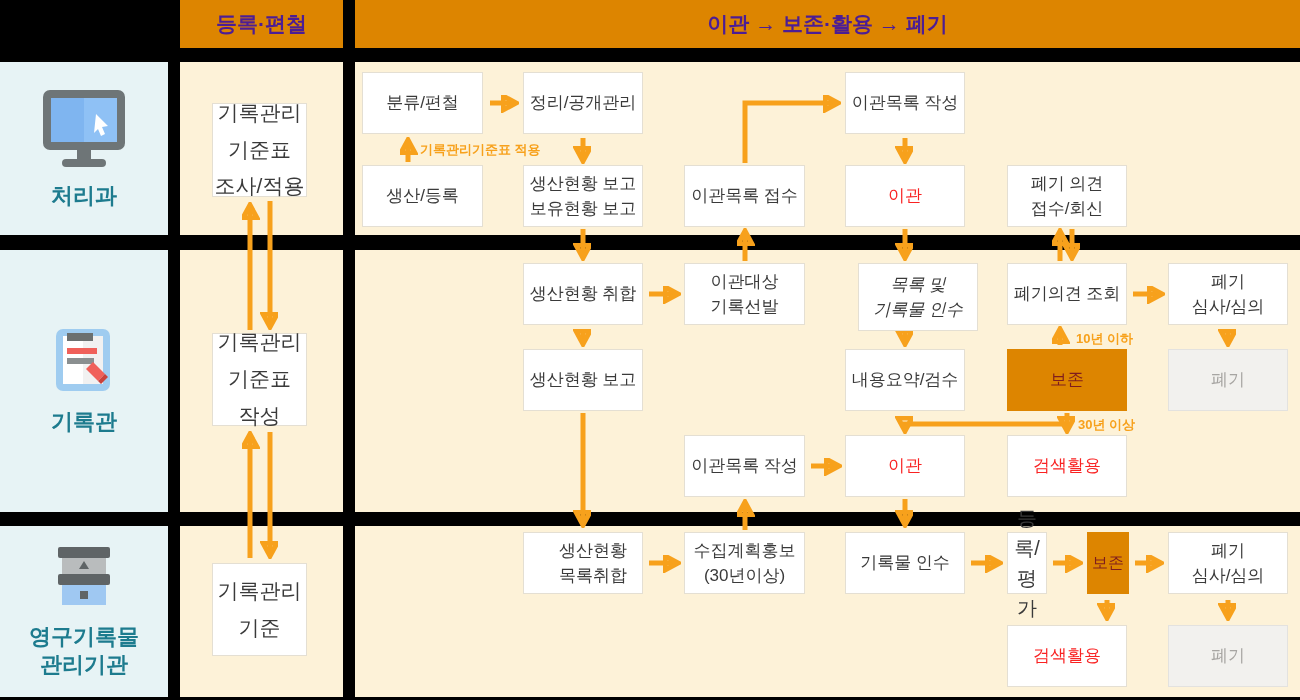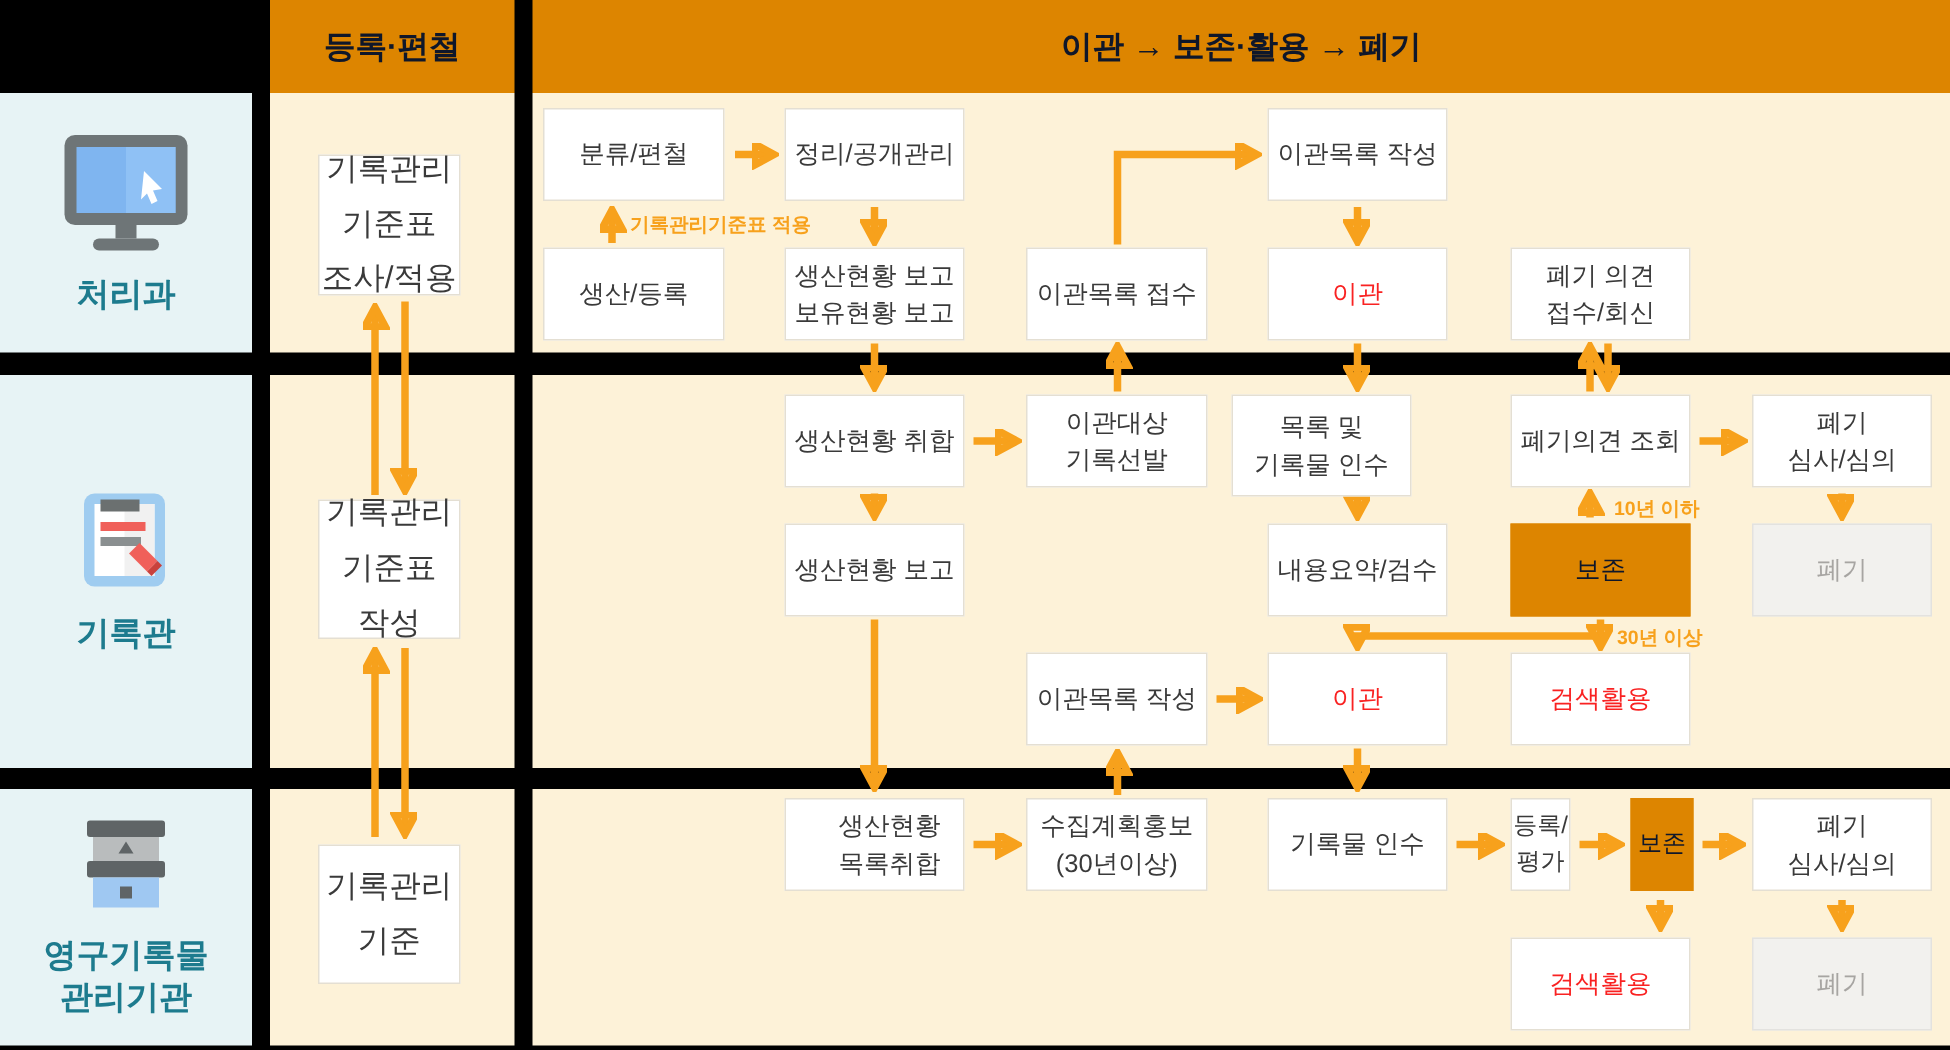--- a/index.html
+++ b/index.html
@@ -7,30 +7,30 @@
   #stage{position:relative;width:1300px;height:700px;background:#000;overflow:hidden;}
 
   
   .panel{position:absolute;background:var(--cream,#fdf2d8);}
   .lane-panel{position:absolute;left:0;width:168px;background:var(--lane-blue,#e7f3f5);
     display:flex;flex-direction:column;align-items:center;justify-content:center;gap:12px;}
   .lane-label{color:var(--teal,#1d7b8e);font-size:22px;font-weight:700;text-align:center;
     white-space:pre-line;line-height:1.25;}
 
   
-  .hseg{position:absolute;top:0;height:62px;background:var(--accent-orange,#dd8500);
-    color:#0f172a;font-size:21px;font-weight:700;display:flex;align-items:center;justify-content:center;}
+  .hseg{position:absolute;top:0;height:48px;background:var(--accent-orange,#dd8500);
+    color:#4c1d95;font-size:21px;font-weight:700;display:flex;align-items:center;justify-content:center;}
 
   
   .box{position:absolute;background:#fff;border:1px solid #e4dfd3;box-sizing:border-box;
     display:flex;align-items:center;justify-content:center;text-align:center;
     font-size:17px;color:#3a3a3a;white-space:pre-line;line-height:1.5;}
   .std{line-height:1.75;font-size:21px;}
   .red{color:var(--red,#f92222);}
-  .fill{background:var(--accent-orange,#dd8500);border-color:var(--accent-orange,#dd8500);color:#0f172a;}
+  .fill{background:var(--accent-orange,#dd8500);border-color:var(--accent-orange,#dd8500);color:#7f1d1d;}
   .gray{background:var(--gray-box-bg,#f2f1ee);border-color:#e3e2df;color:var(--gray-box-text,#a7a5a2);}
 
   
   .note{position:absolute;font-size:13px;font-weight:700;color:var(--arrow,#f7a11c);white-space:nowrap;}
 
   
   #arrows{position:absolute;left:0;top:0;pointer-events:none;}
   #arrows path{stroke:var(--arrow,#f7a11c);stroke-width:5;fill:none;}
 </style>
 </head>
@@ -149,40 +149,40 @@
   <div class="box" style="left:1007px;top:165px;width:120px;height:62px;">폐기 의견
 접수/회신</div>
 
   <div class="box std" style="left:212px;top:333px;width:95px;height:93px;">기록관리
 기준표
 작성</div>
   <div class="box" style="left:523px;top:263px;width:120px;height:62px;">생산현황 취합</div>
   <div class="box" style="left:684px;top:263px;width:121px;height:62px;">이관대상
 기록선발</div>
   <div class="box" style="left:523px;top:349px;width:120px;height:62px;">생산현황 보고</div>
-  <div class="box" style="left:821px;top:263px;width:120px;height:68px;">목록 및
+  <div class="box" style="left:858px;top:263px;width:120px;height:68px;font-style:italic;">목록 및
 기록물 인수</div>
   <div class="box" style="left:845px;top:349px;width:120px;height:62px;">내용요약/검수</div>
   <div class="box" style="left:1007px;top:263px;width:120px;height:62px;">폐기의견 조회</div>
   <div class="box" style="left:1168px;top:263px;width:120px;height:62px;">폐기
 심사/심의</div>
   <div class="box fill" style="left:1007px;top:349px;width:120px;height:62px;">보존</div>
   <div class="box gray" style="left:1168px;top:349px;width:120px;height:62px;">폐기</div>
   <div class="box" style="left:684px;top:435px;width:121px;height:62px;">이관목록 작성</div>
   <div class="box red" style="left:845px;top:435px;width:120px;height:62px;">이관</div>
   <div class="box red" style="left:1007px;top:435px;width:120px;height:62px;">검색활용</div>
 
   <div class="box std" style="left:212px;top:563px;width:95px;height:93px;">기록관리
 기준</div>
   <div class="box" style="left:523px;top:532px;width:120px;height:62px;padding-left:20px;">생산현황
 목록취합</div>
   <div class="box" style="left:684px;top:532px;width:121px;height:62px;">수집계획홍보
 (30년이상)</div>
   <div class="box" style="left:845px;top:532px;width:120px;height:62px;">기록물 인수</div>
-  <div class="box" style="left:1007px;top:532px;width:40px;height:62px;font-size:16px;">등록/
+  <div class="box" style="left:1007px;top:532px;width:40px;height:62px;font-size:20px;">등록/
 평가</div>
   <div class="box fill" style="left:1087px;top:532px;width:42px;height:62px;font-size:16px;">보존</div>
   <div class="box" style="left:1168px;top:532px;width:120px;height:62px;">폐기
 심사/심의</div>
   <div class="box red" style="left:1007px;top:625px;width:120px;height:62px;">검색활용</div>
   <div class="box gray" style="left:1168px;top:625px;width:120px;height:62px;">폐기</div>
 
   <div class="note" style="left:420px;top:141px;">기록관리기준표 적용</div>
   <div class="note" style="left:1076px;top:330px;">10년 이하</div>
   <div class="note" style="left:1078px;top:416px;">30년 이상</div>

